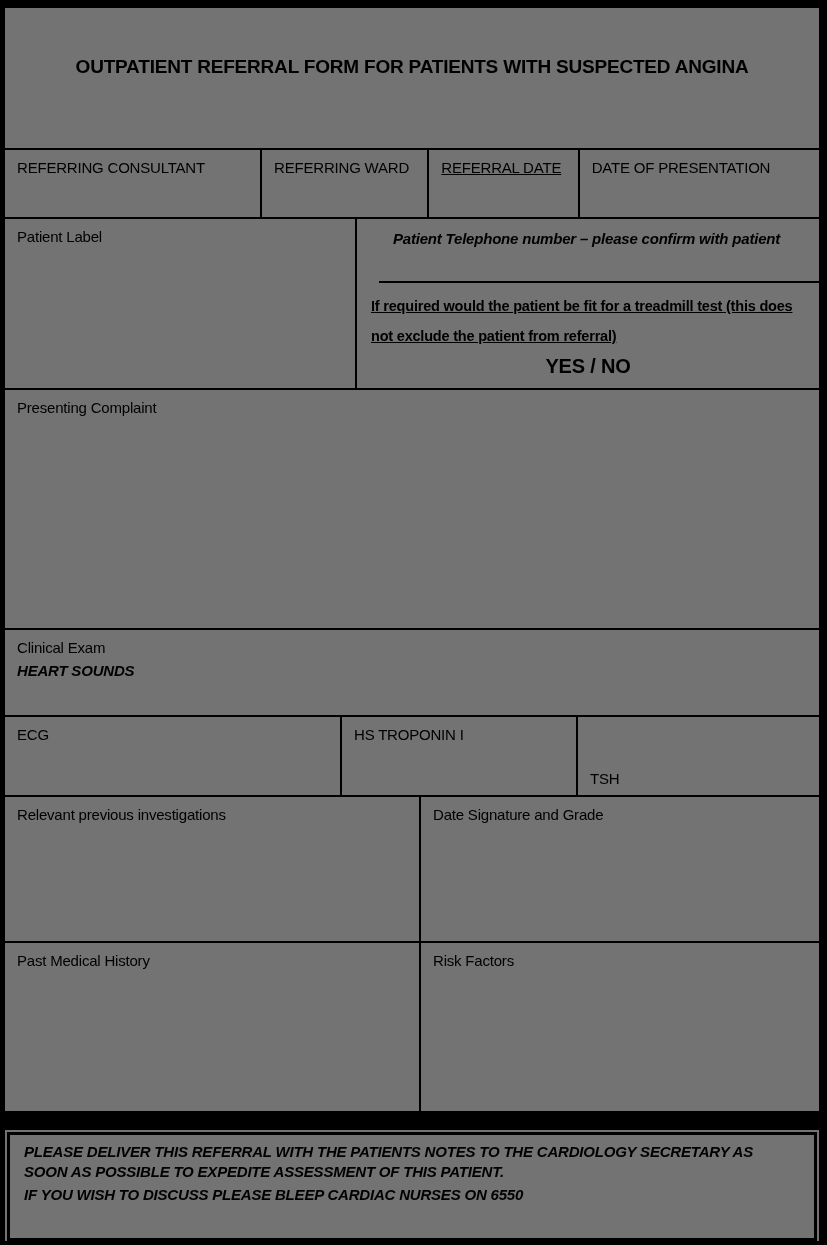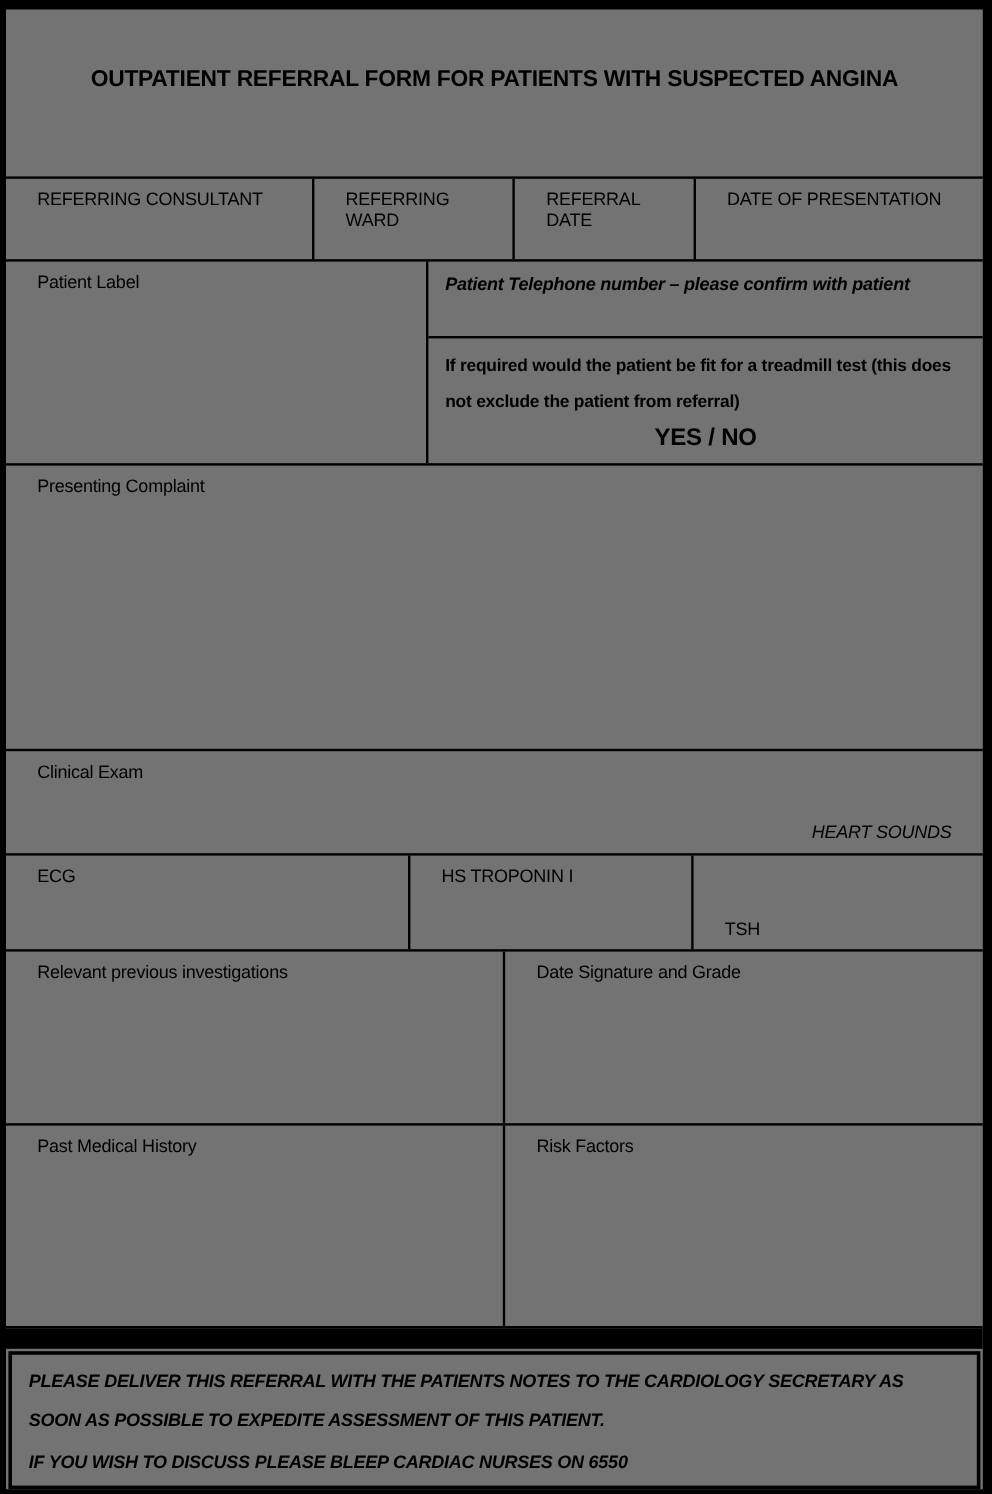--- a/index.html
+++ b/index.html
@@ -25,53 +25,54 @@
     height: 142px;
     border-bottom: 2px solid #000;
     text-align: center;
     padding: 48px 20px 0 20px;
     font-weight: bold;
     font-size: 19px;
   }
   .row { display: flex; border-bottom: 2px solid #000; width: 100%; }
   .cell {
     border-right: 2px solid #000;
-    padding: 9px 26px;
+    padding: 9px 12px;
     font-size: 15px;
     overflow: hidden;
   }
   .cell.last { border-right: none; }
 
   .row-header { height: 69px; }
   .c-consultant { width: 260px; }
   .c-ward { width: 169px; }
-  .c-refdate { width: 152px; }
+  .c-refdate { width: 152px; text-decoration: underline; }
   .c-presdate { width: 242px; }
 
   .row-patient { height: 171px; }
   .c-patientlabel { width: 352px; }
   .right-col { width: 462px; display: flex; flex-direction: column; }
   .tel-cell {
     height: 64px;
     border-bottom: 2px solid #000;
     padding: 11px 14px;
     font-weight: bold;
     font-style: italic;
     font-size: 15px;
+    margin-left: 22px;
   }
   .treadmill-cell { flex: 1; padding: 8px 14px; font-weight: bold; }
-  .treadmill-q { font-size: 14.5px; line-height: 30px; }
+  .treadmill-q { font-size: 14.5px; line-height: 30px; text-decoration: underline; }
   .yes-no { text-align: center; font-size: 20px; margin-top: 4px; font-weight: bold; }
 
   .row-complaint { height: 240px; }
   .row-complaint .cell { width: 100%; }
 
   .row-exam { height: 87px; }
   .row-exam .cell { width: 100%; }
-  .heart-sounds { font-weight: normal; font-style: italic; margin-top: 33px; text-align: right; }
+  .heart-sounds { font-weight: bold; font-style: italic; margin-top: 6px; }
 
   .row-tests { height: 80px; }
   .c-ecg { width: 337px; }
   .c-troponin { width: 236px; }
   .c-tsh { width: 213px; margin-top: 44px; }
   .cholesterol { margin-top: 17px; }
 
   .row-history { height: 170px; }
   .c-pmh { width: 416px; }
   .c-risk { width: 398px; }
@@ -83,21 +84,21 @@
   .divider-bar { height: 17px; background: #000; width: 100%; }
 
   .footer-wrap { flex: 1; padding: 2px 2px 0 2px; }
   .footer-box {
     border: 3px solid #000;
     height: 100%;
     padding: 7px 14px 0 14px;
     font-weight: bold;
     font-style: italic;
     font-size: 15px;
-    line-height: 32px;
+    line-height: 20px;
     overflow: hidden;
   }
   .footer-box p { margin-bottom: 3px; }
 </style>
 </head>
 <body>
 
 <div class="page">
 
   <div class="title-box">OUTPATIENT REFERRAL FORM FOR PATIENTS WITH SUSPECTED ANGINA</div>

